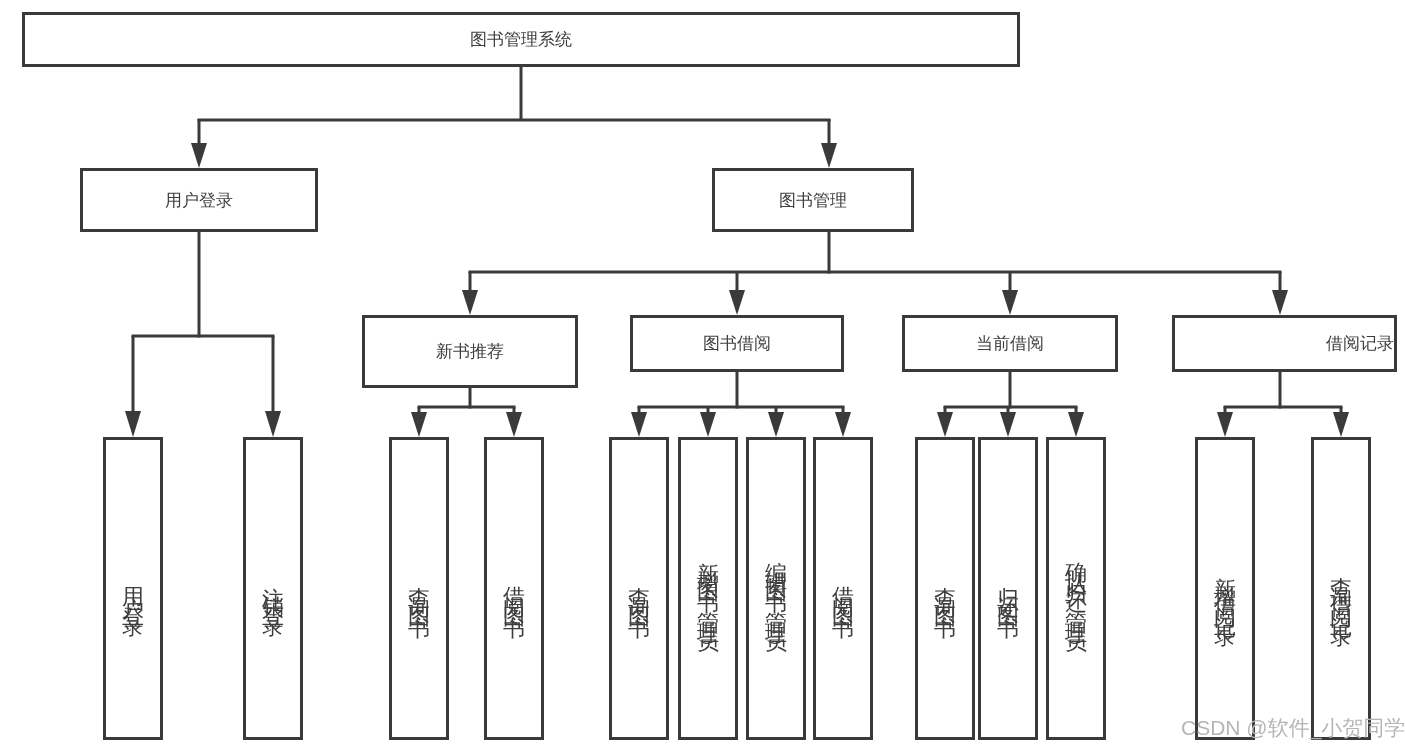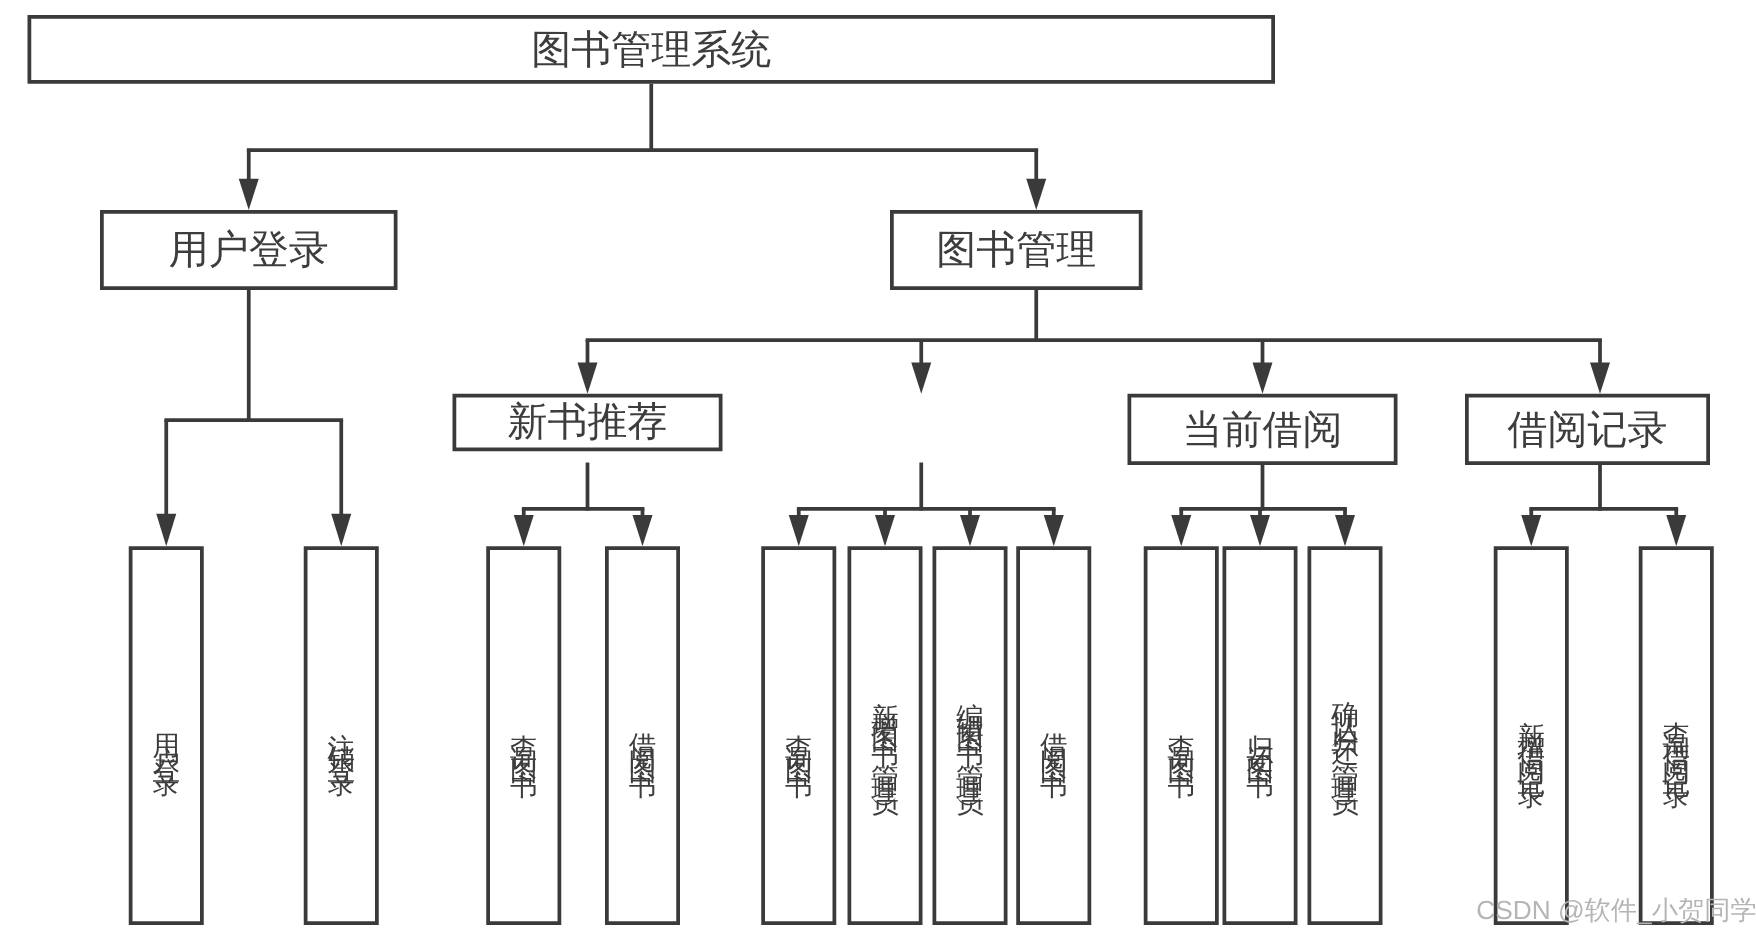--- a/index.html
+++ b/index.html
@@ -28,42 +28,42 @@
     fill: var(--line, #3a3a3a);
     stroke: none;
   }
   .node {
     position: absolute;
     border: 3px solid var(--line, #3a3a3a);
     background: #ffffff;
     display: flex;
     align-items: center;
     justify-content: center;
-    font-size: 32px;
+    font-size: 17px;
     z-index: 1;
     text-align: center;
   }
   .node.leaf { font-size: 22px; }
   .node.leaf .vtext {
     writing-mode: vertical-rl;
     text-orientation: mixed;
     letter-spacing: 10px;
     line-height: 1;
     max-height: 295px;
   }
   
   .n-root  { left: 22px;  top: 12px;  width: 998px; height: 55px; }
   
   .n-b0    { left: 80px;  top: 168px; width: 238px; height: 64px; }
   .n-b1    { left: 712px; top: 168px; width: 202px; height: 64px; }
   
-  .n-s0    { left: 362px;  top: 315px; width: 216px; height: 46px; }
+  .n-s0    { left: 362px;  top: 315px; width: 216px; height: 73px; }
   .n-s1    { left: 630px;  top: 315px; width: 214px; height: 57px; }
   .n-s2    { left: 902px;  top: 315px; width: 216px; height: 57px; text-align: center; }
-  .n-s3    { left: 1172px; top: 315px; width: 196px; height: 57px; }
+  .n-s3    { left: 1172px; top: 315px; width: 225px; height: 57px; justify-content: flex-end; }
   
   .leaf { top: 437px; width: 60px; height: 303px; }
   .n-l0a { left: 103px; }  .n-l0b { left: 243px; }
   .n-l1a { left: 389px; }  .n-l1b { left: 484px; }
   .n-l2a { left: 609px; }  .n-l2b { left: 678px; }
   .n-l2c { left: 746px; }  .n-l2d { left: 813px; }
   .n-l3a { left: 915px; }  .n-l3b { left: 978px; }
   .n-l3c { left: 1046px; }
   .n-l4a { left: 1195px; } .n-l4b { left: 1311px; }
   .watermark {
@@ -164,20 +164,23 @@
   <div class="node n-b0">
     <span>用户登录</span>
   </div>
   <div class="node n-b1">
     <span>图书管理</span>
   </div>
 
   <div class="node n-s0">
     <span>新书推荐</span>
   </div>
+  <div class="node n-s1">
+    <span>图书借阅</span>
+  </div>
   <div class="node n-s2">
     <span>当前借阅</span>
   </div>
   <div class="node n-s3">
     <span>借阅记录</span>
   </div>
 
   <div class="node leaf n-l0a">
     <span class="vtext">用户登录</span>
   </div>

